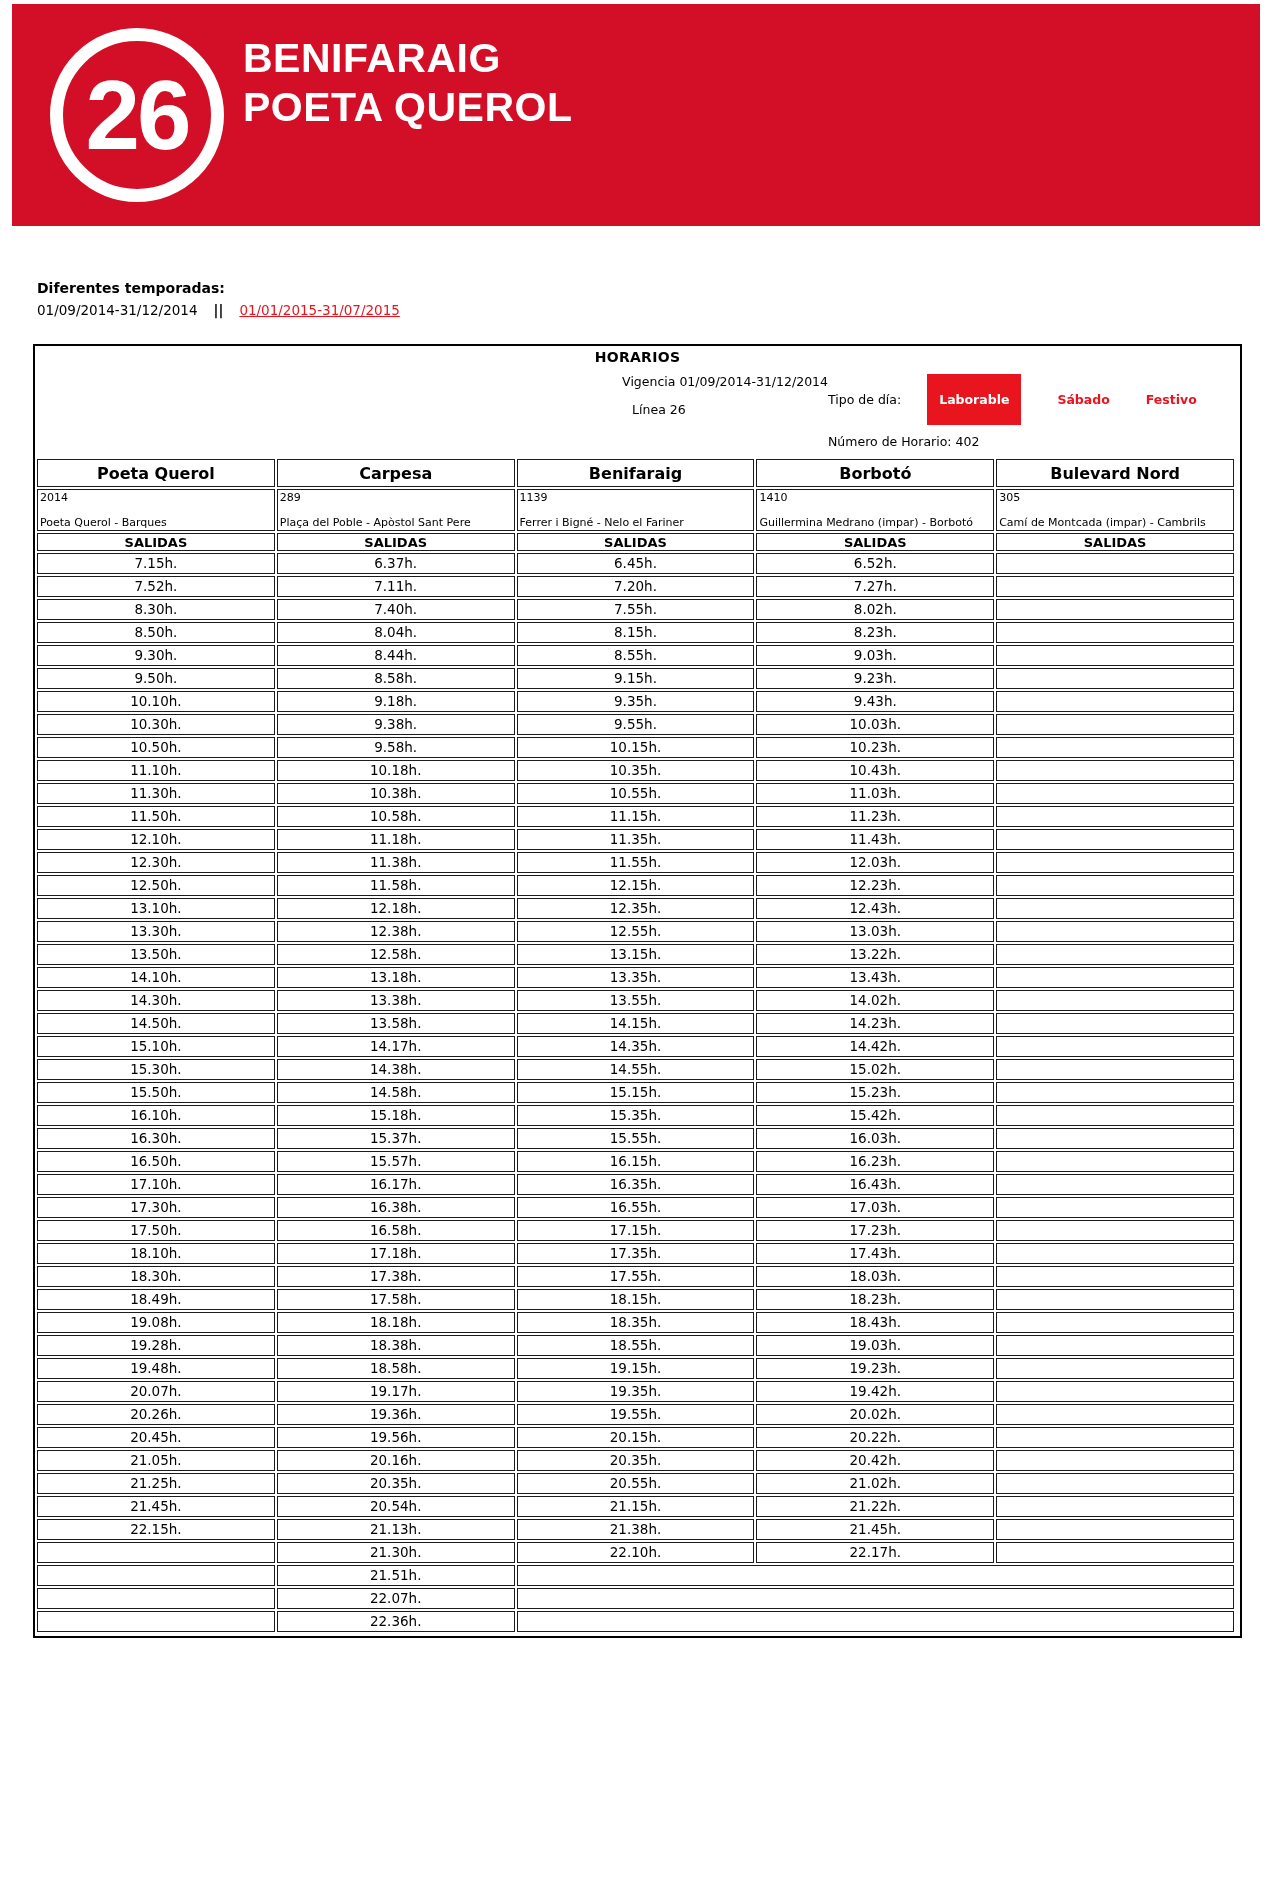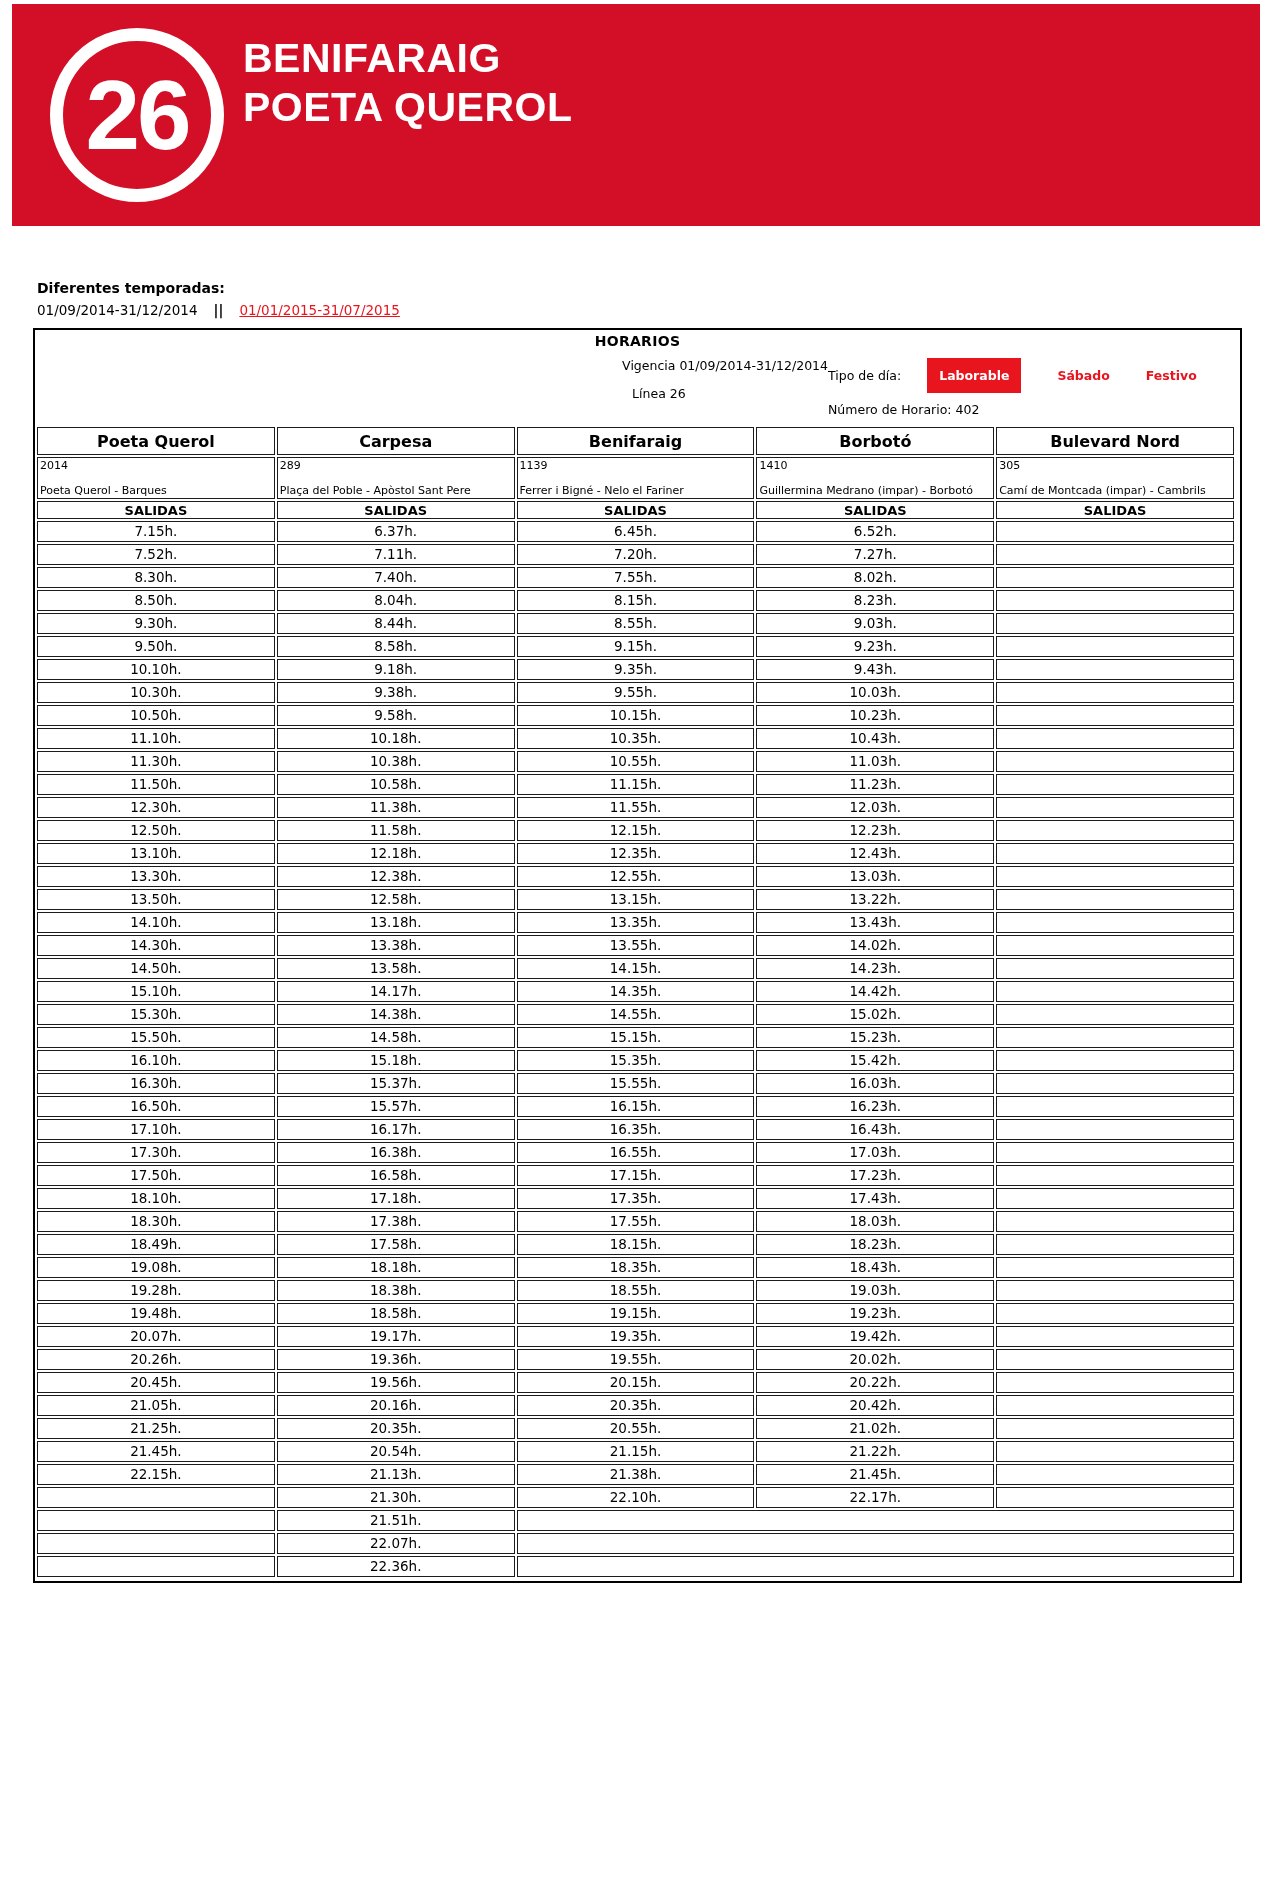--- a/index.html
+++ b/index.html
@@ -39,31 +39,31 @@
 
   
   .seasons { position:absolute; left:37px; top:280px; font-size:13.5px; }
   .seasons-label { font-weight:bold; font-size:14px; }
   .seasons-line { margin-top:6px; display:flex; align-items:center; }
   .season-sep { margin:0 16px; font-weight:bold; }
   .season-link { color:var(--accent-red); text-decoration:underline; cursor:pointer; }
 
   
   .board {
-    position:absolute; left:33px; top:328px;
+    position:absolute; left:33px; top:344px;
     width:1205px; border:2px solid #000; background:#fff;
   }
   .board-title { text-align:center; font-weight:bold; font-size:14px; margin-top:3px; letter-spacing:.3px; }
   .info { display:flex; justify-content:flex-end; margin:9px 20px 0 24px; font-size:12.5px; }
   .info-left .linea { margin:13px 0 0 10px; }
   .info-right { min-width:392px; }
   .tipo-row { display:flex; align-items:center; }
   .chip {
     background:var(--accent-red); color:#fff; font-weight:bold;
-    padding:10px 12px; margin-left:26px; cursor:pointer;
+    padding:18px 12px; margin-left:26px; cursor:pointer;
   }
   .daytype { color:var(--accent-red); font-weight:bold; margin-left:36px; cursor:pointer; }
   .num-row { margin-top:9px; }
 
   
   table.schedule {
     margin:8px 0 2px 0; width:1201px;
     border-collapse:separate; border-spacing:2px;
     table-layout:fixed;
   }
@@ -250,20 +250,27 @@
           <td class="time"></td>
         </tr>
         <tr>
           <td class="time">11.50h.</td>
           <td class="time">10.58h.</td>
           <td class="time">11.15h.</td>
           <td class="time">11.23h.</td>
           <td class="time"></td>
         </tr>
         <tr>
+          <td class="time">12.10h.</td>
+          <td class="time">11.18h.</td>
+          <td class="time">11.35h.</td>
+          <td class="time">11.43h.</td>
+          <td class="time"></td>
+        </tr>
+        <tr>
           <td class="time">12.30h.</td>
           <td class="time">11.38h.</td>
           <td class="time">11.55h.</td>
           <td class="time">12.03h.</td>
           <td class="time"></td>
         </tr>
         <tr>
           <td class="time">12.50h.</td>
           <td class="time">11.58h.</td>
           <td class="time">12.15h.</td>

